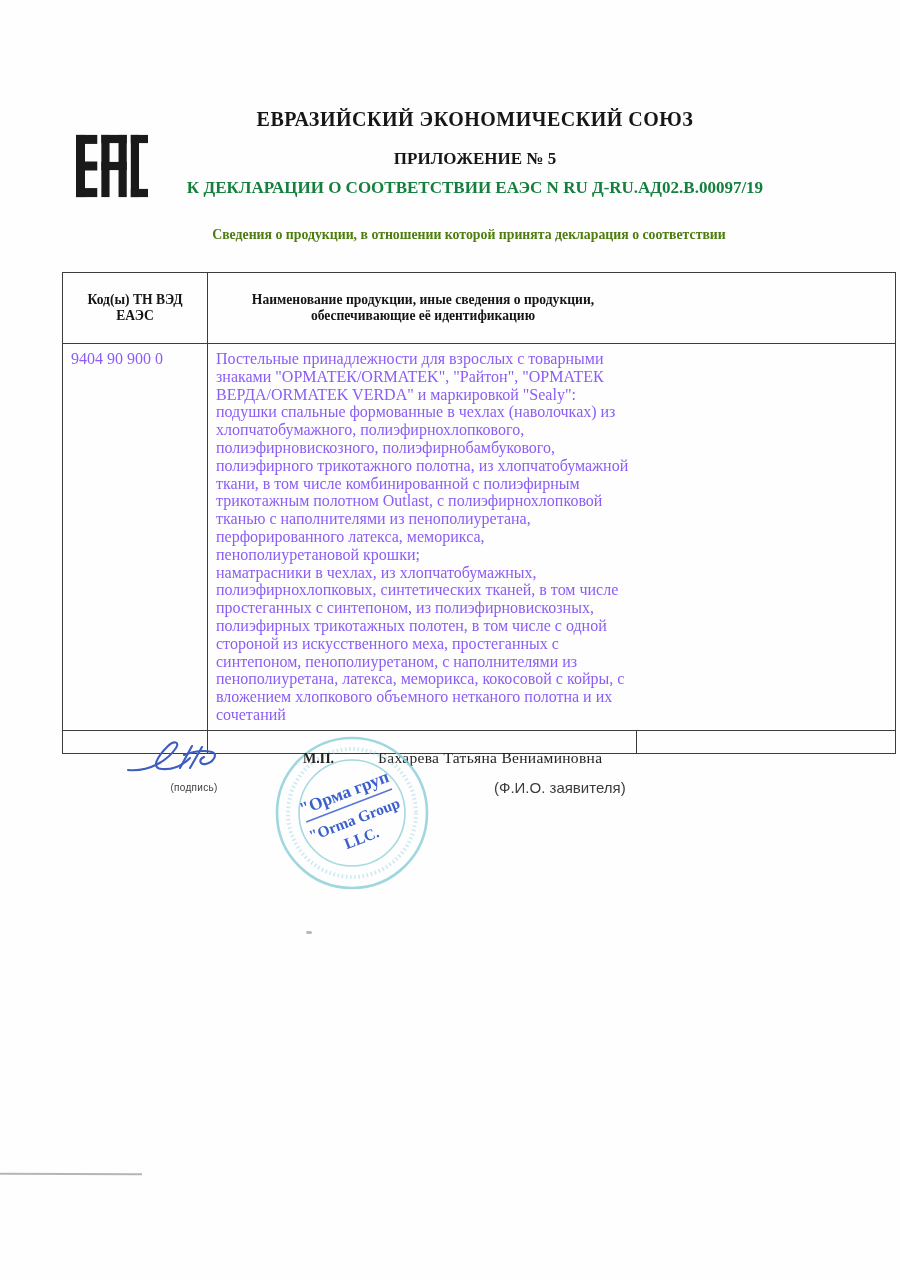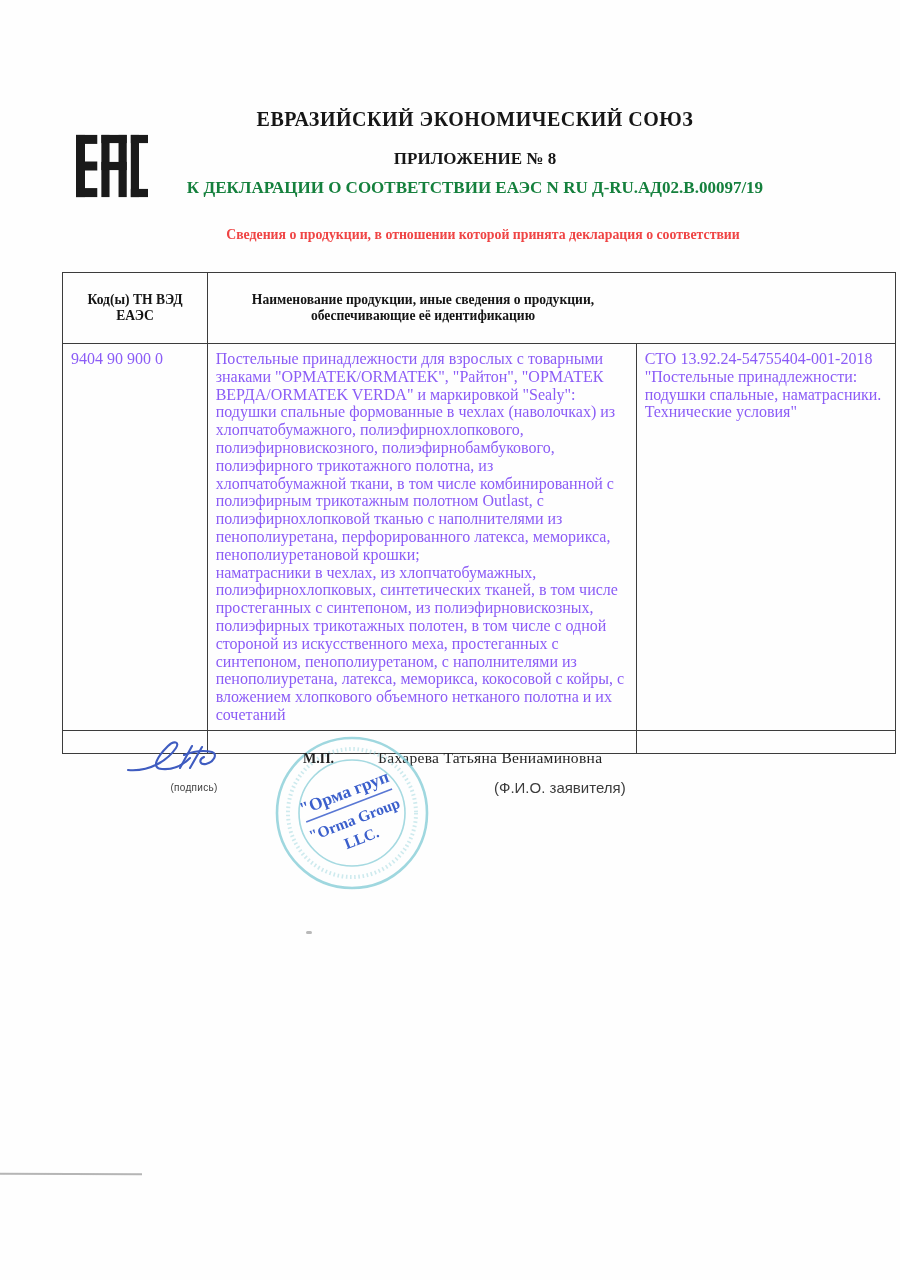--- a/index.html
+++ b/index.html
@@ -27,22 +27,22 @@
     color:#161616;
   }
   .header-annex {
     margin-top:18px; font-size:17px; font-weight:bold; color:#161616;
   }
   .header-decl {
     margin-top:9px; font-size:17px; font-weight:bold; color:#15803d;
     white-space:nowrap;
   }
   .header-subtitle {
-    position:absolute; left:68px; top:227px; width:830px;
-    text-align:center; font-size:13.8px; font-weight:bold; color:#ef4444;
+    position:absolute; left:54px; top:227px; width:830px;
+    text-align:center; font-size:13.8px; font-weight:bold; color:#4d7c0f;
   }
 
   
   .doc-table {
     position:absolute; left:62px; top:272px; width:834px;
     border:1.6px solid #3c3c3c;
     background:transparent;
   }
   .t-row { display:flex; }
   .t-cell {
@@ -121,35 +121,34 @@
 
         <rect x="67" y="0" width="10" height="76"></rect>
         <rect x="67" y="0" width="21" height="10"></rect>
         <rect x="67" y="66" width="21" height="10"></rect>
       </g>
     </svg>
   </div>
 
   <div class="header-block">
     <div class="header-org">ЕВРАЗИЙСКИЙ ЭКОНОМИЧЕСКИЙ СОЮЗ</div>
-    <div class="header-annex">ПРИЛОЖЕНИЕ № 8</div>
+    <div class="header-annex">ПРИЛОЖЕНИЕ № 5</div>
     <div class="header-decl">К ДЕКЛАРАЦИИ О СООТВЕТСТВИИ ЕАЭС N RU Д-RU.АД02.В.00097/19</div>
   </div>
   <div class="header-subtitle">Сведения о продукции, в отношении которой принята декларация о соответствии</div>
 
   <div class="doc-table">
     <div class="t-row t-head">
       <div class="t-cell c1">Код(ы) ТН ВЭД ЕАЭС</div>
       <div class="t-cell c2">Наименование продукции, иные сведения о продукции, обеспечивающие её идентификацию</div>
     </div>
     <div class="t-row t-body">
       <div class="t-cell c1">9404 90 900 0</div>
       <div class="t-cell c2">Постельные принадлежности для взрослых с товарными знаками "ОРМАТЕК/ORMATEK", "Райтон", "ОРМАТЕК ВЕРДА/ORMATEK VERDA" и маркировкой "Sealy": подушки спальные формованные в чехлах (наволочках) из хлопчатобумажного, полиэфирнохлопкового, полиэфирновискозного, полиэфирнобамбукового, полиэфирного трикотажного полотна, из хлопчатобумажной ткани, в том числе комбинированной с полиэфирным трикотажным полотном Outlast, с полиэфирнохлопковой тканью с наполнителями из пенополиуретана, перфорированного латекса, меморикса, пенополиуретановой крошки;
 наматрасники в чехлах, из хлопчатобумажных, полиэфирнохлопковых, синтетических тканей, в том числе простеганных с синтепоном, из полиэфирновискозных, полиэфирных трикотажных полотен, в том числе с одной стороной из искусственного меха, простеганных с синтепоном, пенополиуретаном, с наполнителями из пенополиуретана, латекса, меморикса, кокосовой с койры, с вложением хлопкового объемного нетканого полотна и их сочетаний</div>
-      <div class="t-cell c3">СТО 13.92.24-54755404-001-2018 "Постельные принадлежности: подушки спальные, наматрасники. Технические условия"</div>
     </div>
     <div class="t-row t-foot">
       <div class="t-cell c1"></div>
       <div class="t-cell c2"></div>
       <div class="t-cell c3"></div>
     </div>
   </div>
 
   <svg class="sig-svg" viewBox="0 0 112 48" xmlns="http://www.w3.org/2000/svg">
     <g fill="none" stroke="#3f5cc0" stroke-width="2.1" stroke-linecap="round">

